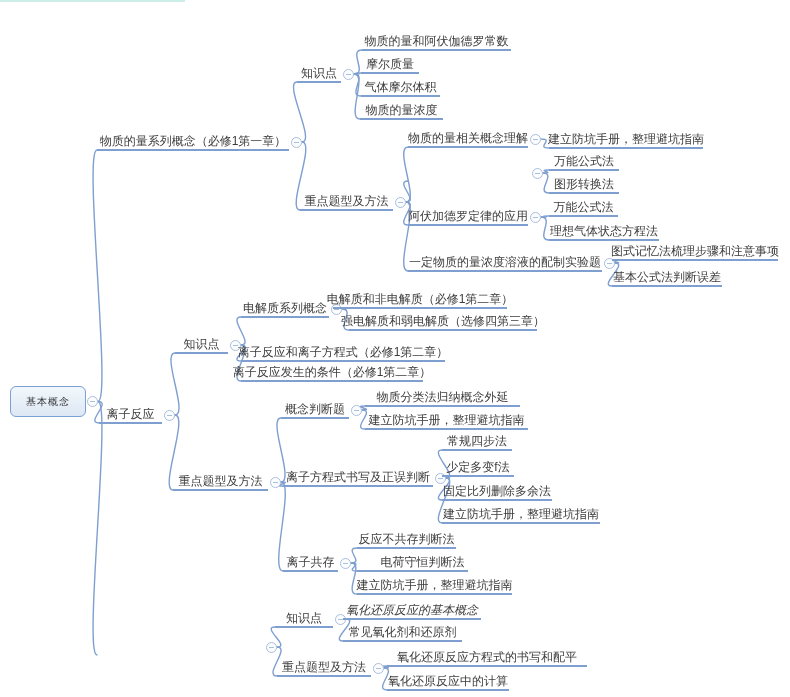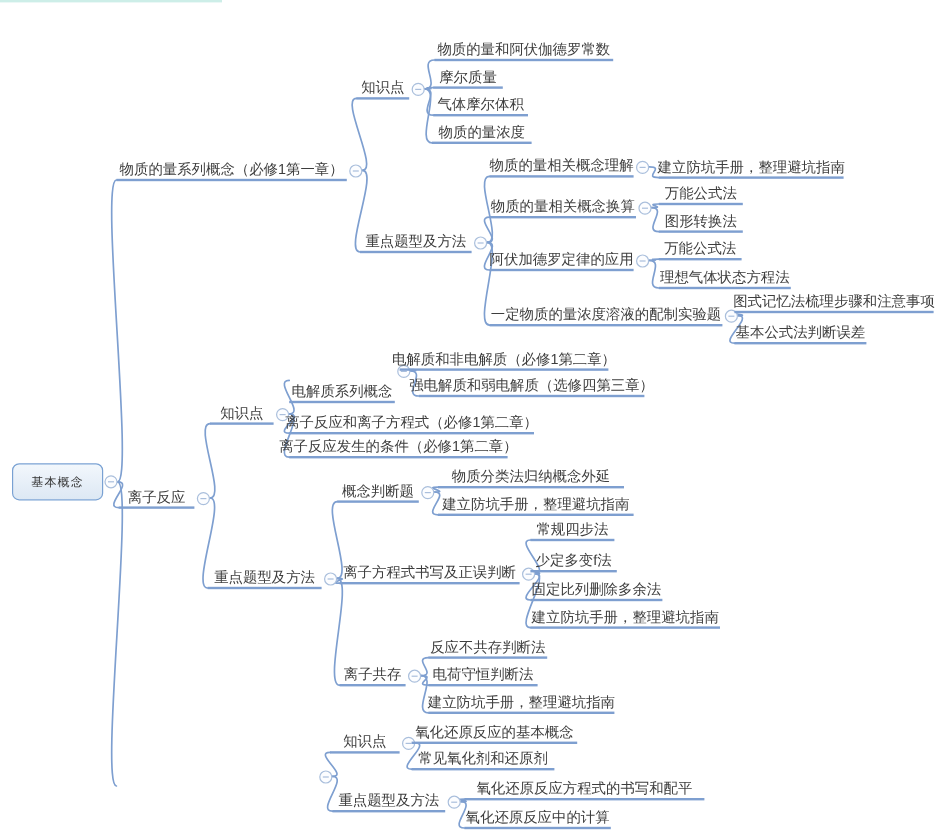--- a/index.html
+++ b/index.html
@@ -112,23 +112,20 @@
       <span>重点题型及方法</span>
     </div>
     <div class="toggle" style="left: 394.5px; top: 196.5px;"></div>
     <div class="mm-node" style="left: 408px; top: 129px; width: 120px;">
       <span>物质的量相关概念理解</span>
     </div>
     <div class="toggle" style="left: 529.5px; top: 133.5px;"></div>
     <div class="mm-node" style="left: 549px; top: 130px; width: 154px;">
       <span>建立防坑手册，整理避坑指南</span>
     </div>
-    <div class="mm-node" style="left: 408px; top: 163px; width: 122px;">
-      <span>物质的量相关概念换算</span>
-    </div>
     <div class="toggle" style="left: 531.5px; top: 167.5px;"></div>
     <div class="mm-node" style="left: 549px; top: 152px; width: 70px;">
       <span>万能公式法</span>
     </div>
     <div class="mm-node" style="left: 549px; top: 175px; width: 70px;">
       <span>图形转换法</span>
     </div>
     <div class="mm-node" style="left: 408px; top: 207px; width: 120px;">
       <span>阿伏加德罗定律的应用</span>
     </div>
@@ -150,21 +147,21 @@
       <span>基本公式法判断误差</span>
     </div>
     <div class="mm-node" style="left: 99px; top: 405px; width: 63px;">
       <span>离子反应</span>
     </div>
     <div class="toggle" style="left: 163.5px; top: 409.5px;"></div>
     <div class="mm-node" style="left: 175px; top: 335px; width: 53px;">
       <span>知识点</span>
     </div>
     <div class="toggle" style="left: 229.5px; top: 339.5px;"></div>
-    <div class="mm-node" style="left: 241px; top: 299px; width: 88px; margin-top: 18px;">
+    <div class="mm-node" style="left: 241px; top: 299px; width: 88px;">
       <span>电解质系列概念</span>
     </div>
     <div class="toggle" style="left: 330.5px; top: 303.5px;"></div>
     <div class="mm-node" style="left: 333px; top: 290px; width: 174px;">
       <span>电解质和非电解质（必修1第二章）</span>
     </div>
     <div class="mm-node" style="left: 349px; top: 312px; width: 188px;">
       <span>强电解质和弱电解质（选修四第三章）</span>
     </div>
     <div class="mm-node" style="left: 241px; top: 343px; width: 204px;">
@@ -203,32 +200,32 @@
     <div class="mm-node" style="left: 442px; top: 505px; width: 158px;">
       <span>建立防坑手册，整理避坑指南</span>
     </div>
     <div class="mm-node" style="left: 283px; top: 553px; width: 55px;">
       <span>离子共存</span>
     </div>
     <div class="toggle" style="left: 339.5px; top: 557.5px;"></div>
     <div class="mm-node" style="left: 357px; top: 530px; width: 99px;">
       <span>反应不共存判断法</span>
     </div>
-    <div class="mm-node" style="left: 357px; top: 553px; width: 91px;">
+    <div class="mm-node" style="left: 357px; top: 553px; width: 91px; padding-left: 20px;">
       <span>电荷守恒判断法</span>
     </div>
     <div class="mm-node" style="left: 357px; top: 576px; width: 155px;">
       <span>建立防坑手册，整理避坑指南</span>
     </div>
     <div class="toggle" style="left: 265.5px; top: 641.5px;"></div>
     <div class="mm-node" style="left: 275px; top: 609px; width: 58px;">
       <span>知识点</span>
     </div>
     <div class="toggle" style="left: 334.5px; top: 613.5px;"></div>
-    <div class="mm-node" style="left: 343px; top: 601px; width: 138px;">
+    <div class="mm-node" style="left: 343px; top: 601px; width: 138px; font-style: italic;">
       <span>氧化还原反应的基本概念</span>
     </div>
     <div class="mm-node" style="left: 343px; top: 623px; width: 119px;">
       <span>常见氧化剂和还原剂</span>
     </div>
     <div class="mm-node" style="left: 277px; top: 658px; width: 94px;">
       <span>重点题型及方法</span>
     </div>
     <div class="toggle" style="left: 372.5px; top: 662.5px;"></div>
     <div class="mm-node" style="left: 387px; top: 672px; width: 122px;">

